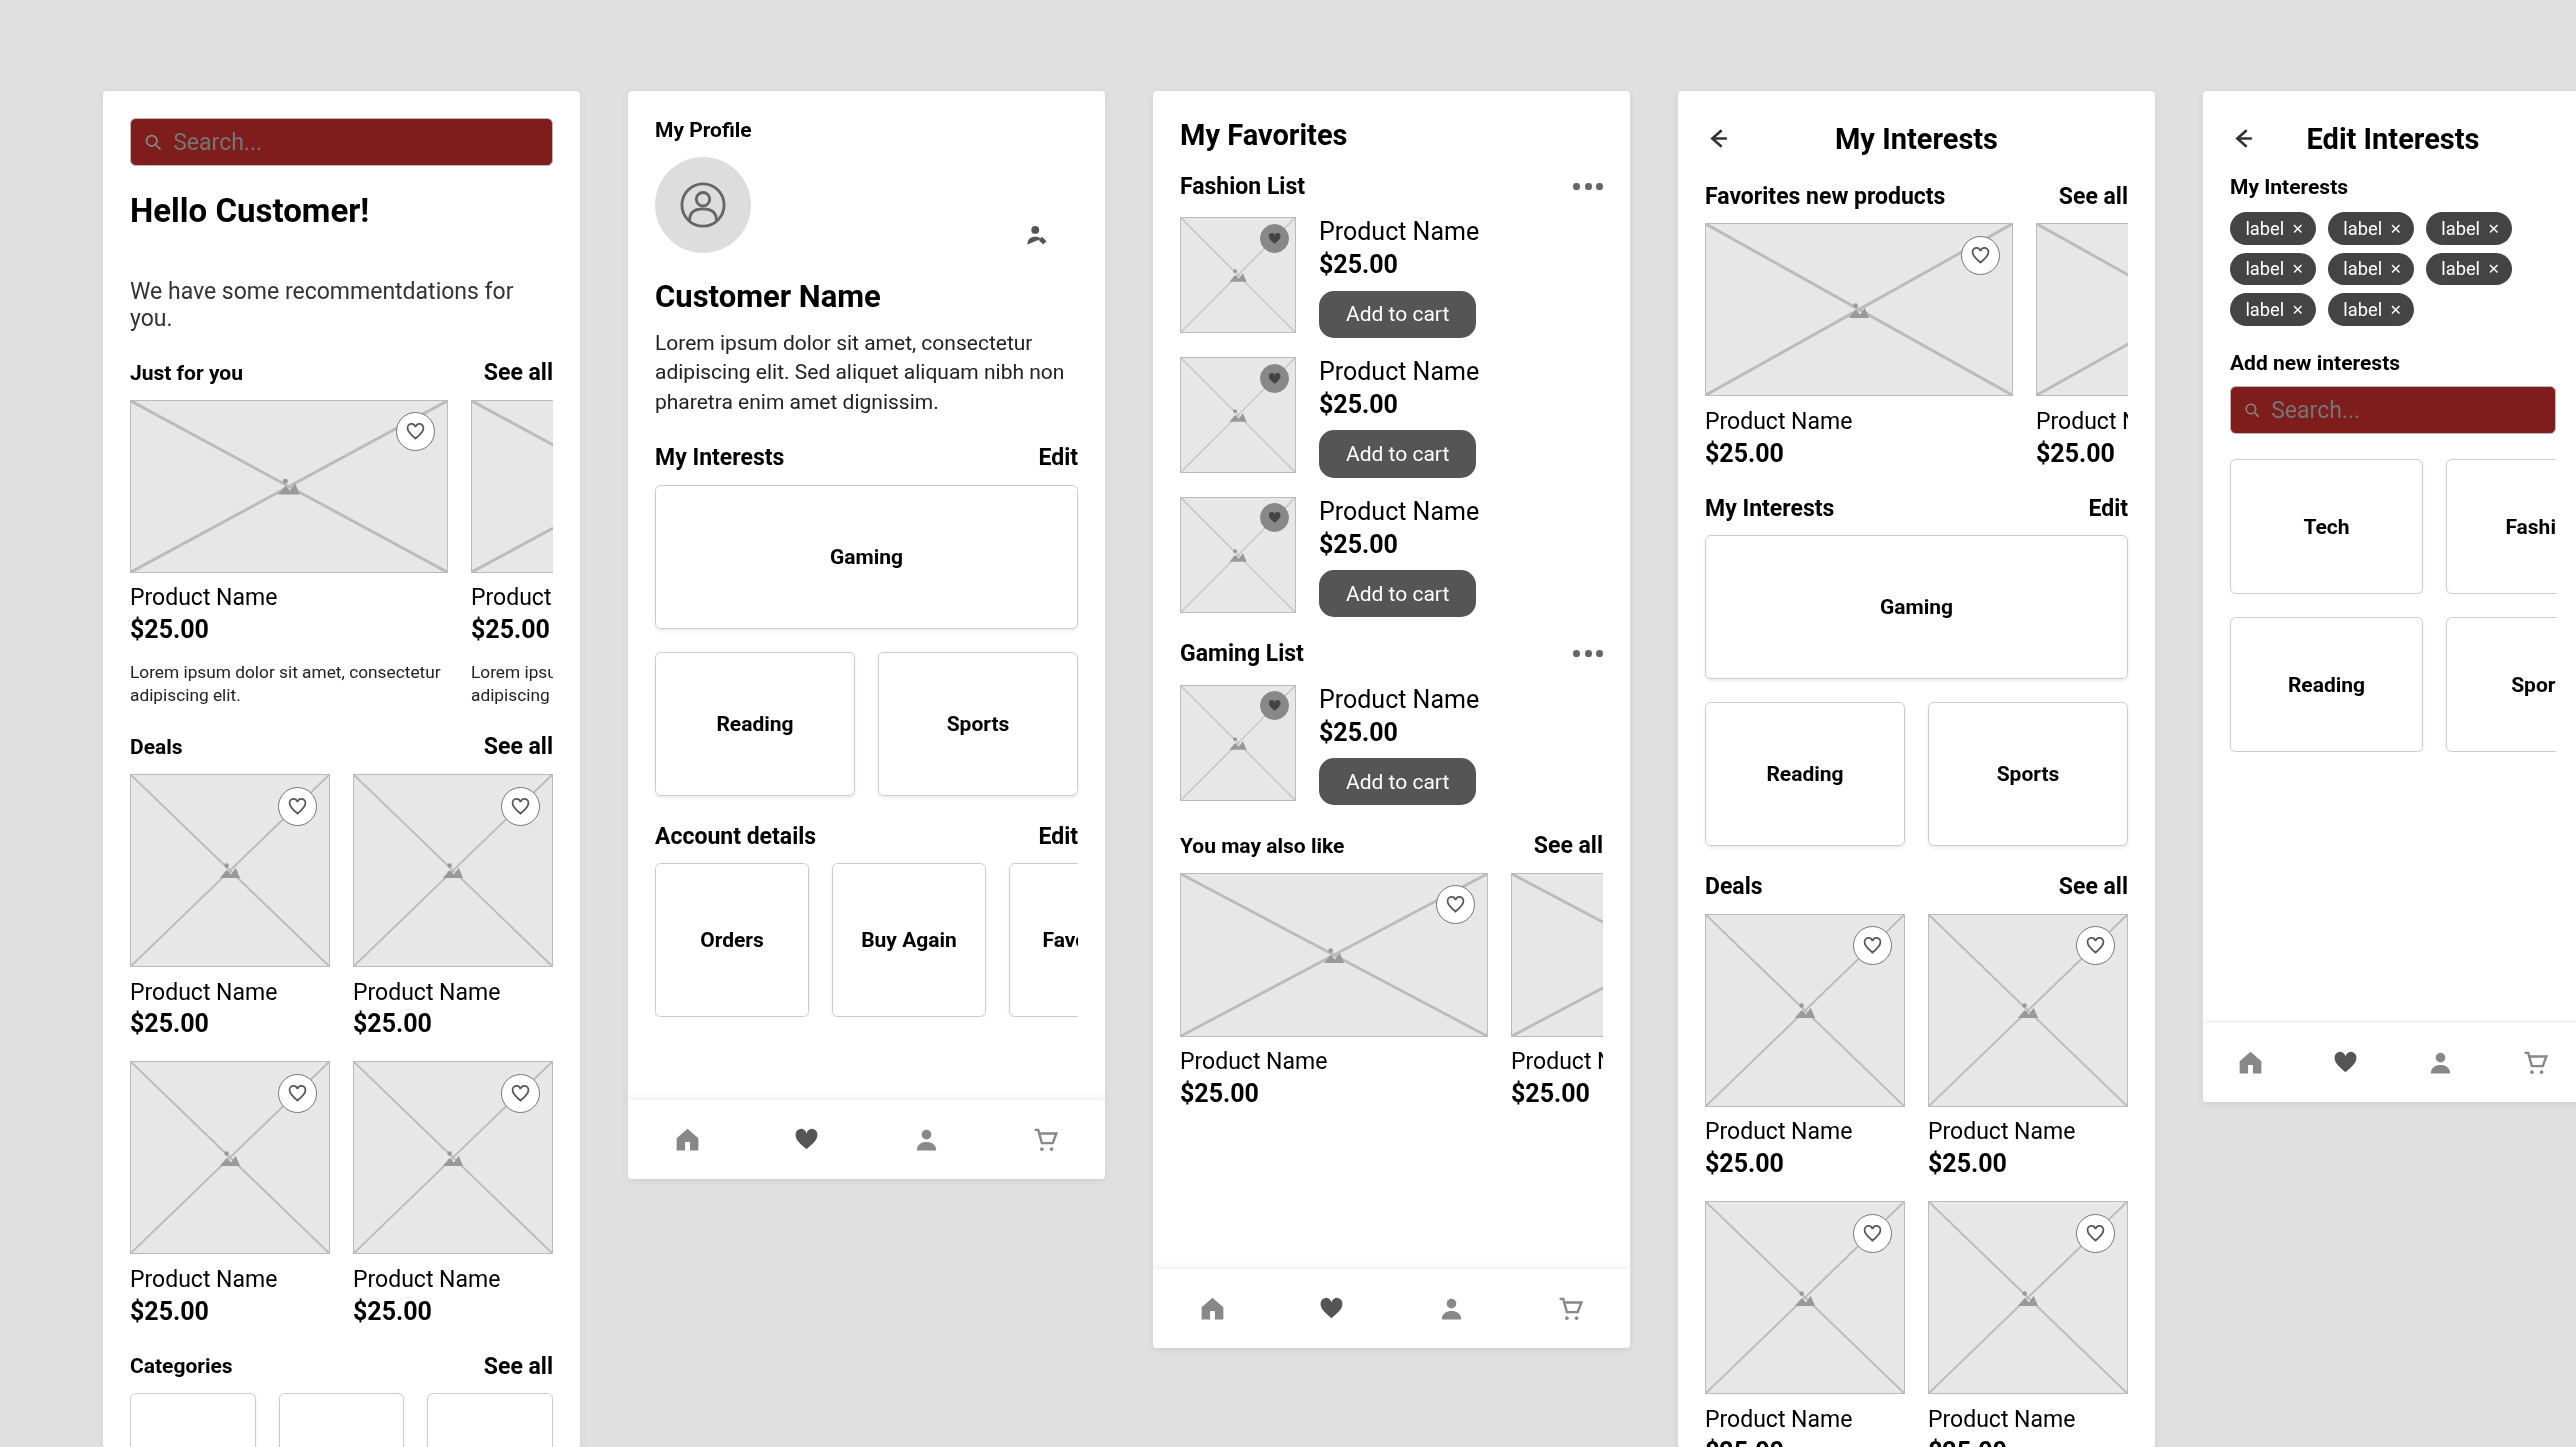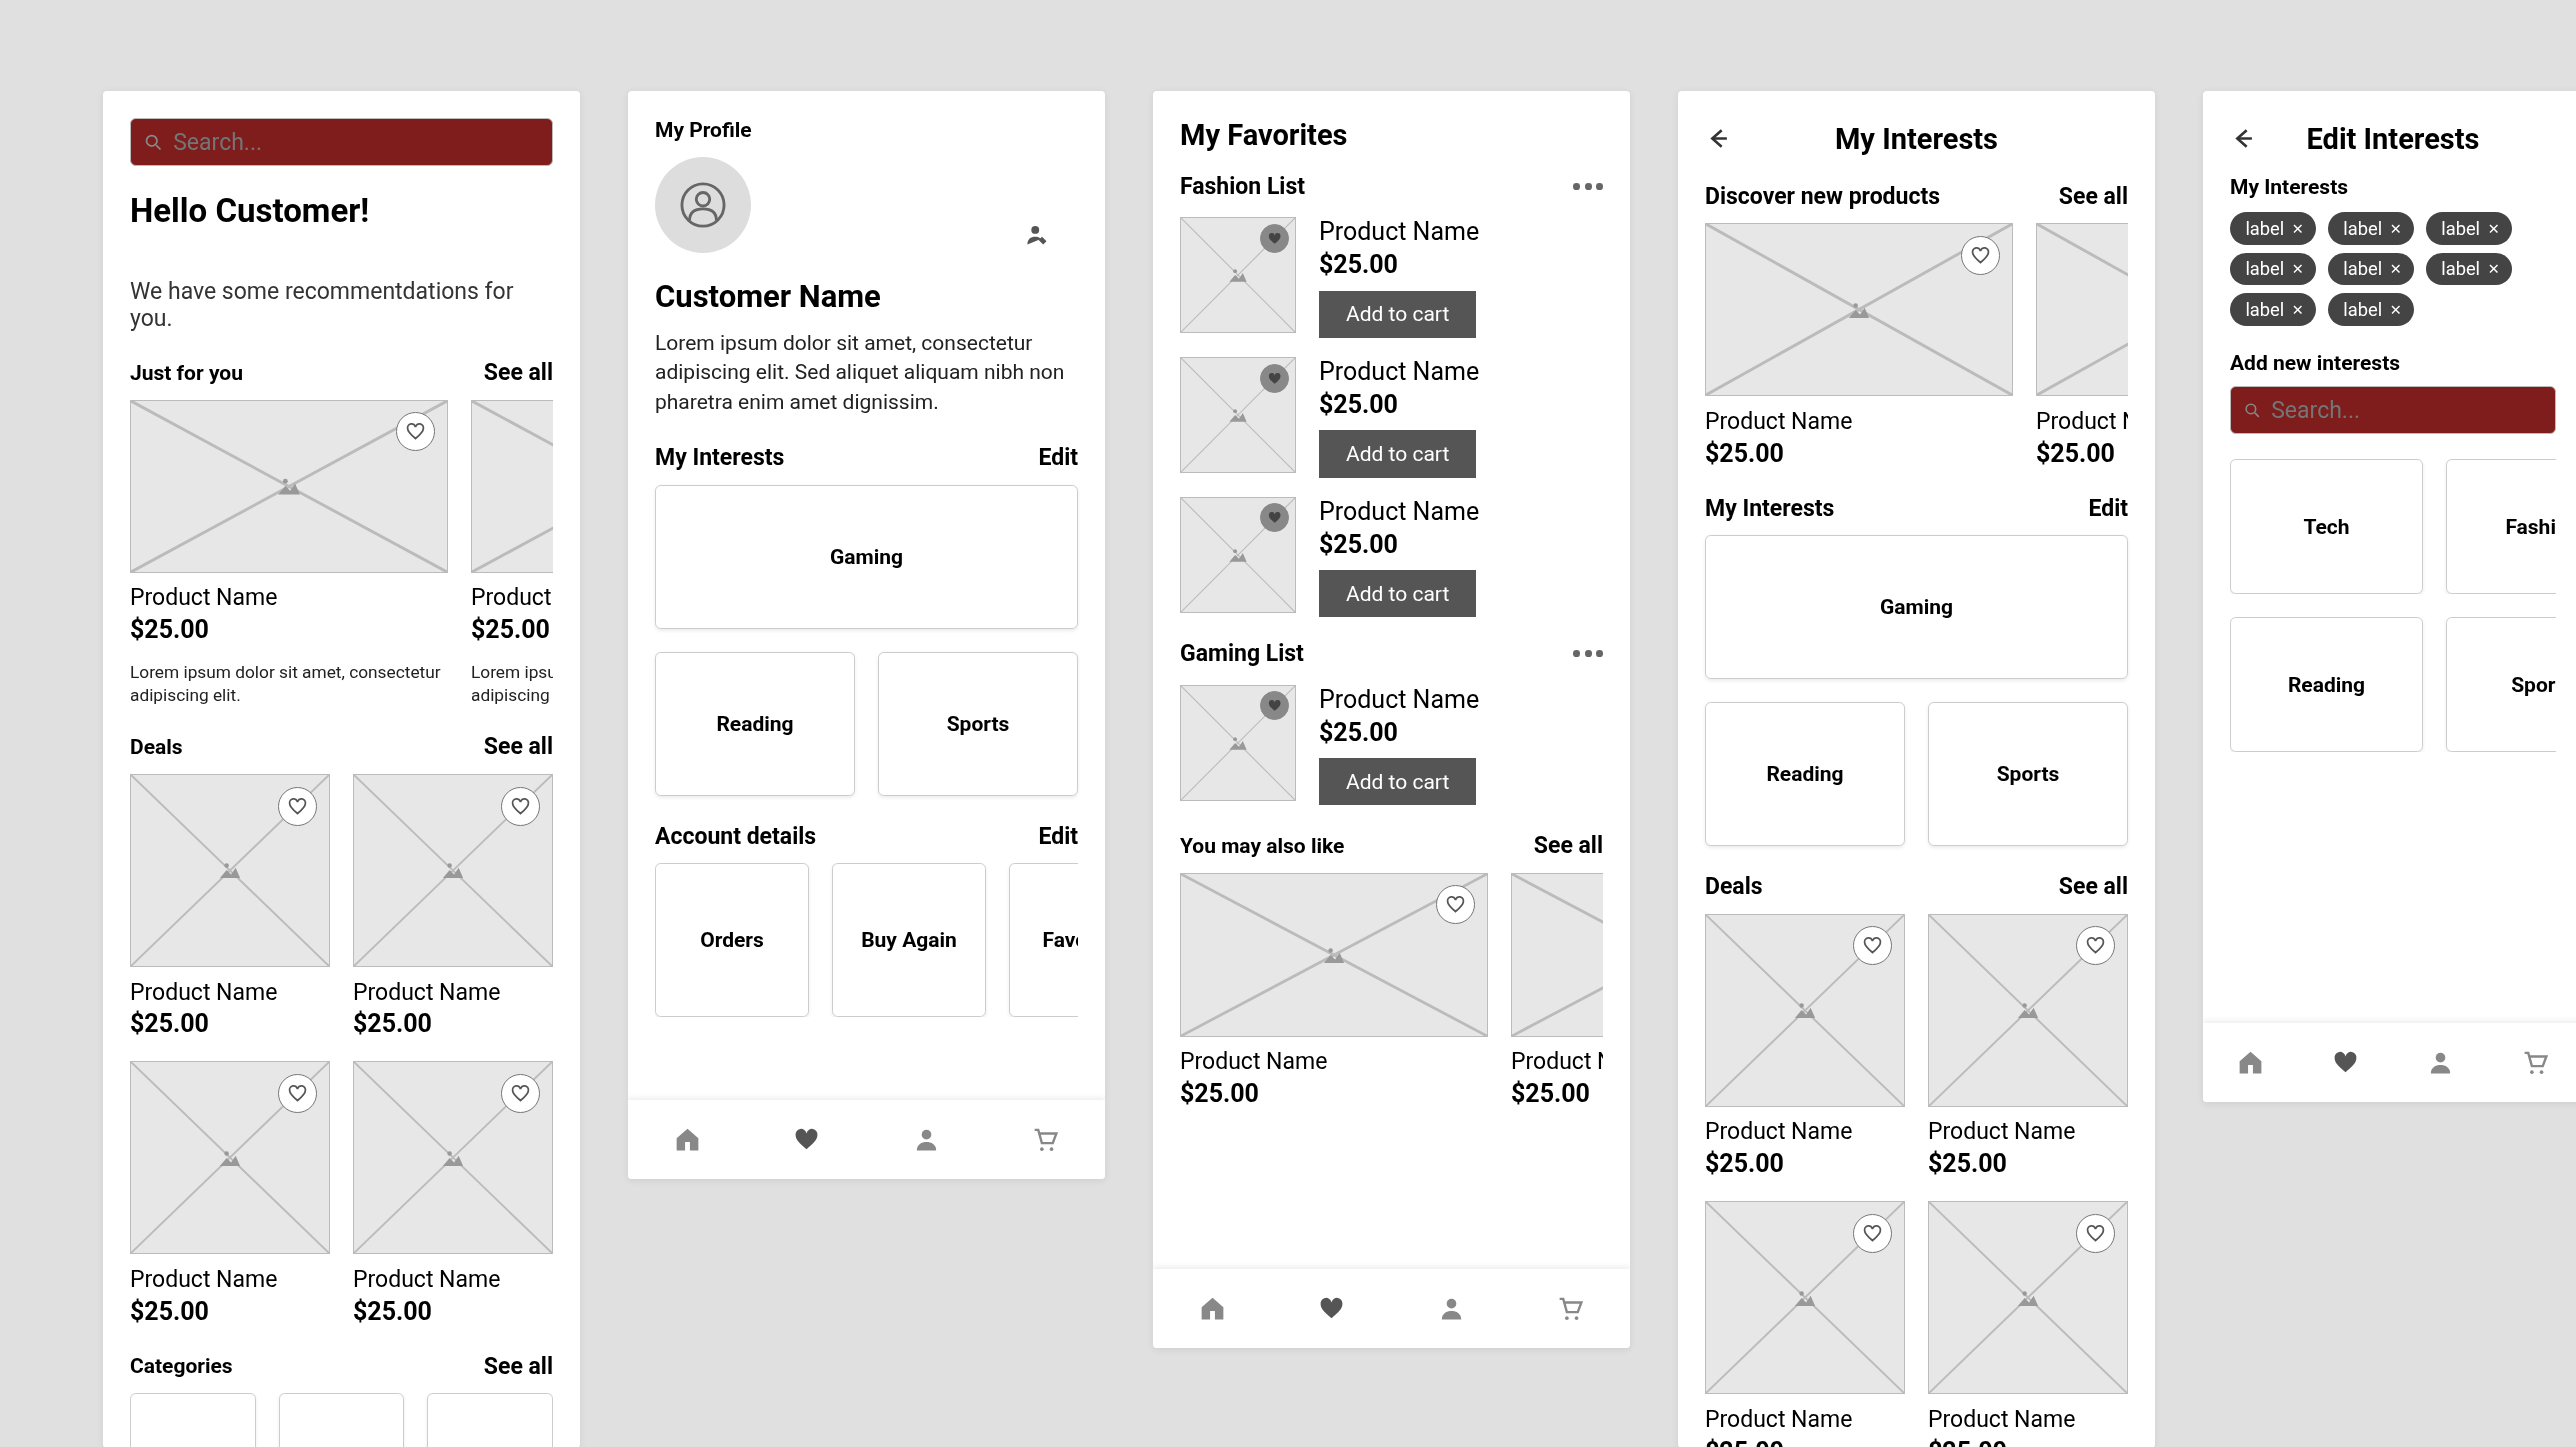--- a/index.html
+++ b/index.html
@@ -47,21 +47,21 @@
   .prof-bio { font-size: 21px; color: #222; margin-top: 13.5px; line-height: 1.4; }
   .edit-ic { position: absolute; right: 27px; }
 
   
   .fav-row { display: flex; gap: 23px; margin-bottom: 19px; align-items: flex-start; }
   .fav-row .ph { width: 116px; height: 116px; flex-shrink: 0; }
   .fav-row .heart-btn { width: 29px; height: 29px; top: 5.8px; right: 5.8px; }
   .fav-row .heart-btn svg { width: 15.4px; height: 15.4px; }
   .fav-info .pname { margin-top: 0; font-size: 25px; }
   .fav-info .pprice { font-size: 25px; }
-  .addcart { background: #555; color: #fff; border: none; border-radius: 0; padding: 11.6px 27px; font-size: 21px; margin-top: 11.6px; cursor: pointer; }
+  .addcart { background: #555; color: #fff; border: none; border-radius: 15px; padding: 11.6px 27px; font-size: 21px; margin-top: 11.6px; cursor: pointer; }
 
   .list-header { display:flex; justify-content: space-between; align-items:center; margin-bottom: 17.3px; margin-top: 9.6px; }
   .list-header .ltitle { font-size: 23px; font-weight: 700; }
   .dots { display: flex; gap: 4.8px; cursor: pointer; }
   .dots span { width: 6.7px; height: 6.7px; background: #666; border-radius: 50%; }
 
   .newlist { display: flex; align-items: center; justify-content: center; gap: 17.3px; border: 1px solid #ccc; border-radius: 48px; padding: 15.4px; color: #888; font-size: 21px; margin-top: 17.3px; cursor: pointer; position: relative; }
   .newlist .plus-ic { position: absolute; left: 17.3px; }
 
   
@@ -496,21 +496,21 @@
     <div class="titlebar">
       <span class="back">
           <svg width="25" height="25" viewBox="0 0 24 24">
             <use href="#back-ic"></use>
           </svg>
         </span>
       <h1>My Interests</h1>
     </div>
 
     <div class="sec-row" style="margin-top:7.7px;">
-      <div class="sec-title" style="font-size:23px;">Discover new products</div>
+      <div class="sec-title" style="font-size:23px;">Favorites new products</div>
       <div class="sec-link" style="font-size:23px;">See all</div>
     </div>
     <div class="row-scroll clip">
       <div style="width:308px;flex-shrink:0;">
         <div class="ph" style="height:173px;">
             <svg class="big" preserveAspectRatio="none" viewBox="0 0 100 60">
               <line x1="0" y1="0" x2="100" y2="60" stroke="#bbb"></line>
               <line x1="100" y1="0" x2="0" y2="60" stroke="#bbb"></line>
             </svg>
             <svg class="ph-img" width="35" height="27" viewBox="0 0 24 24">

